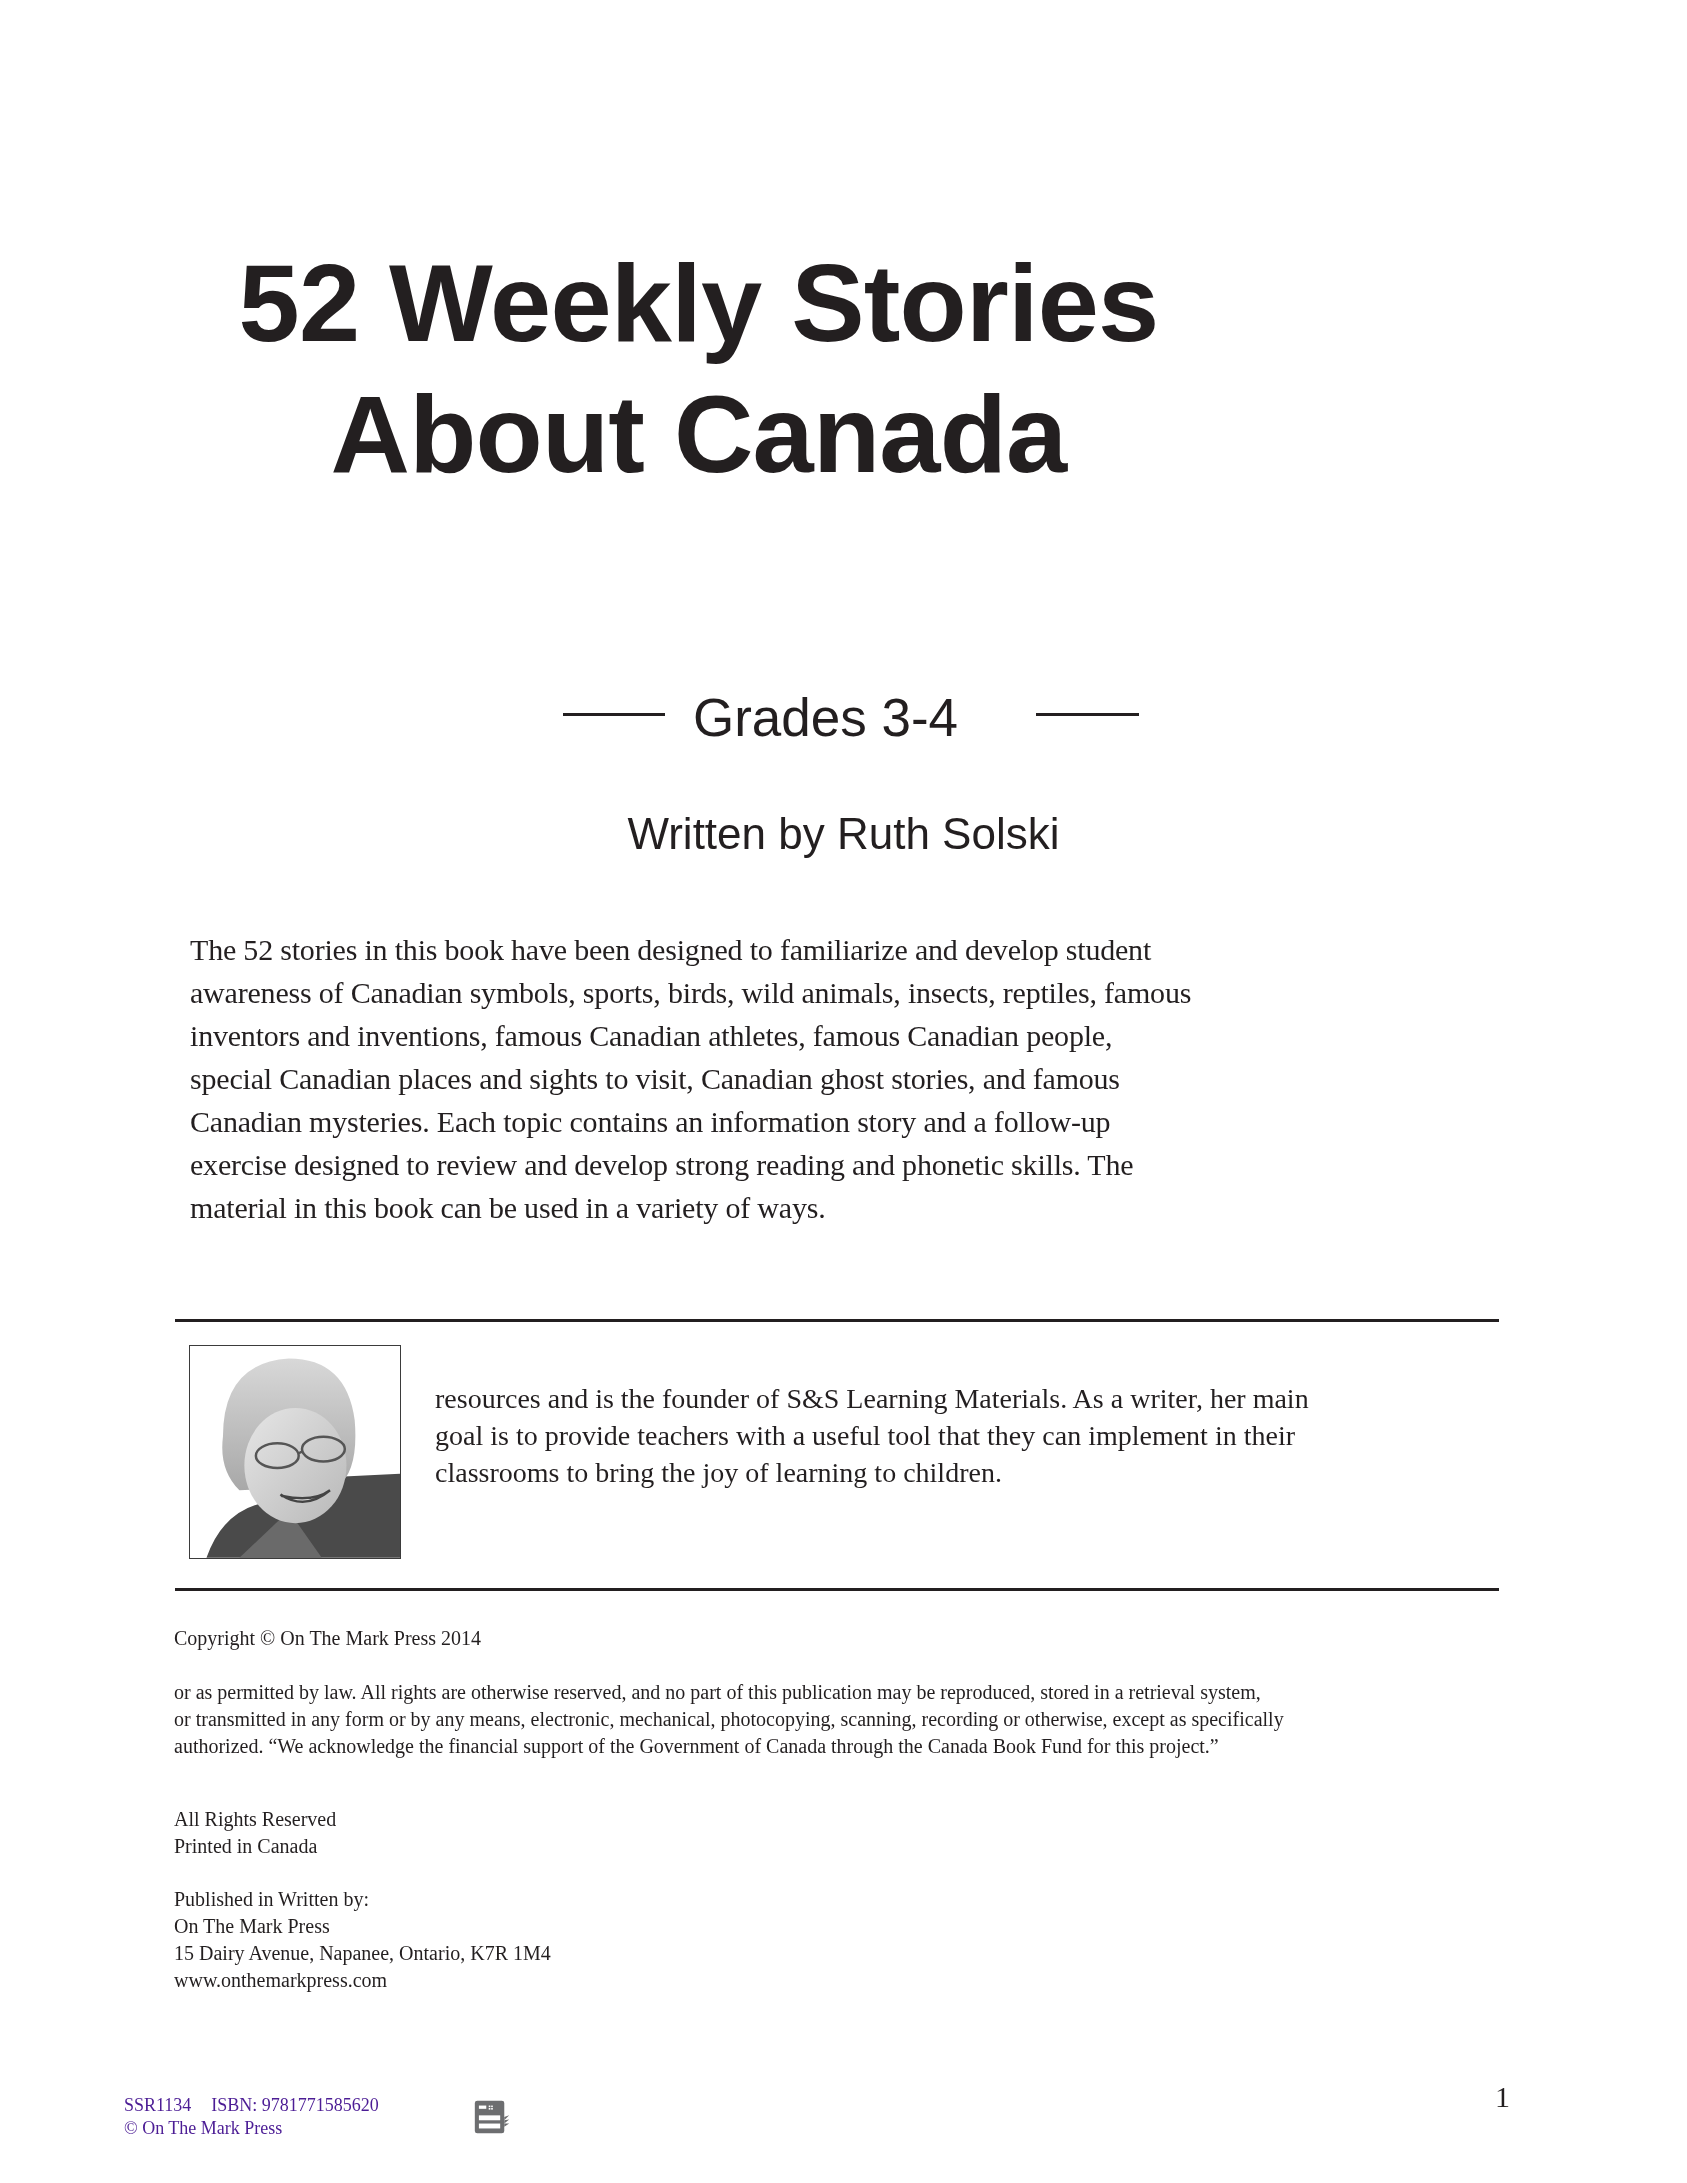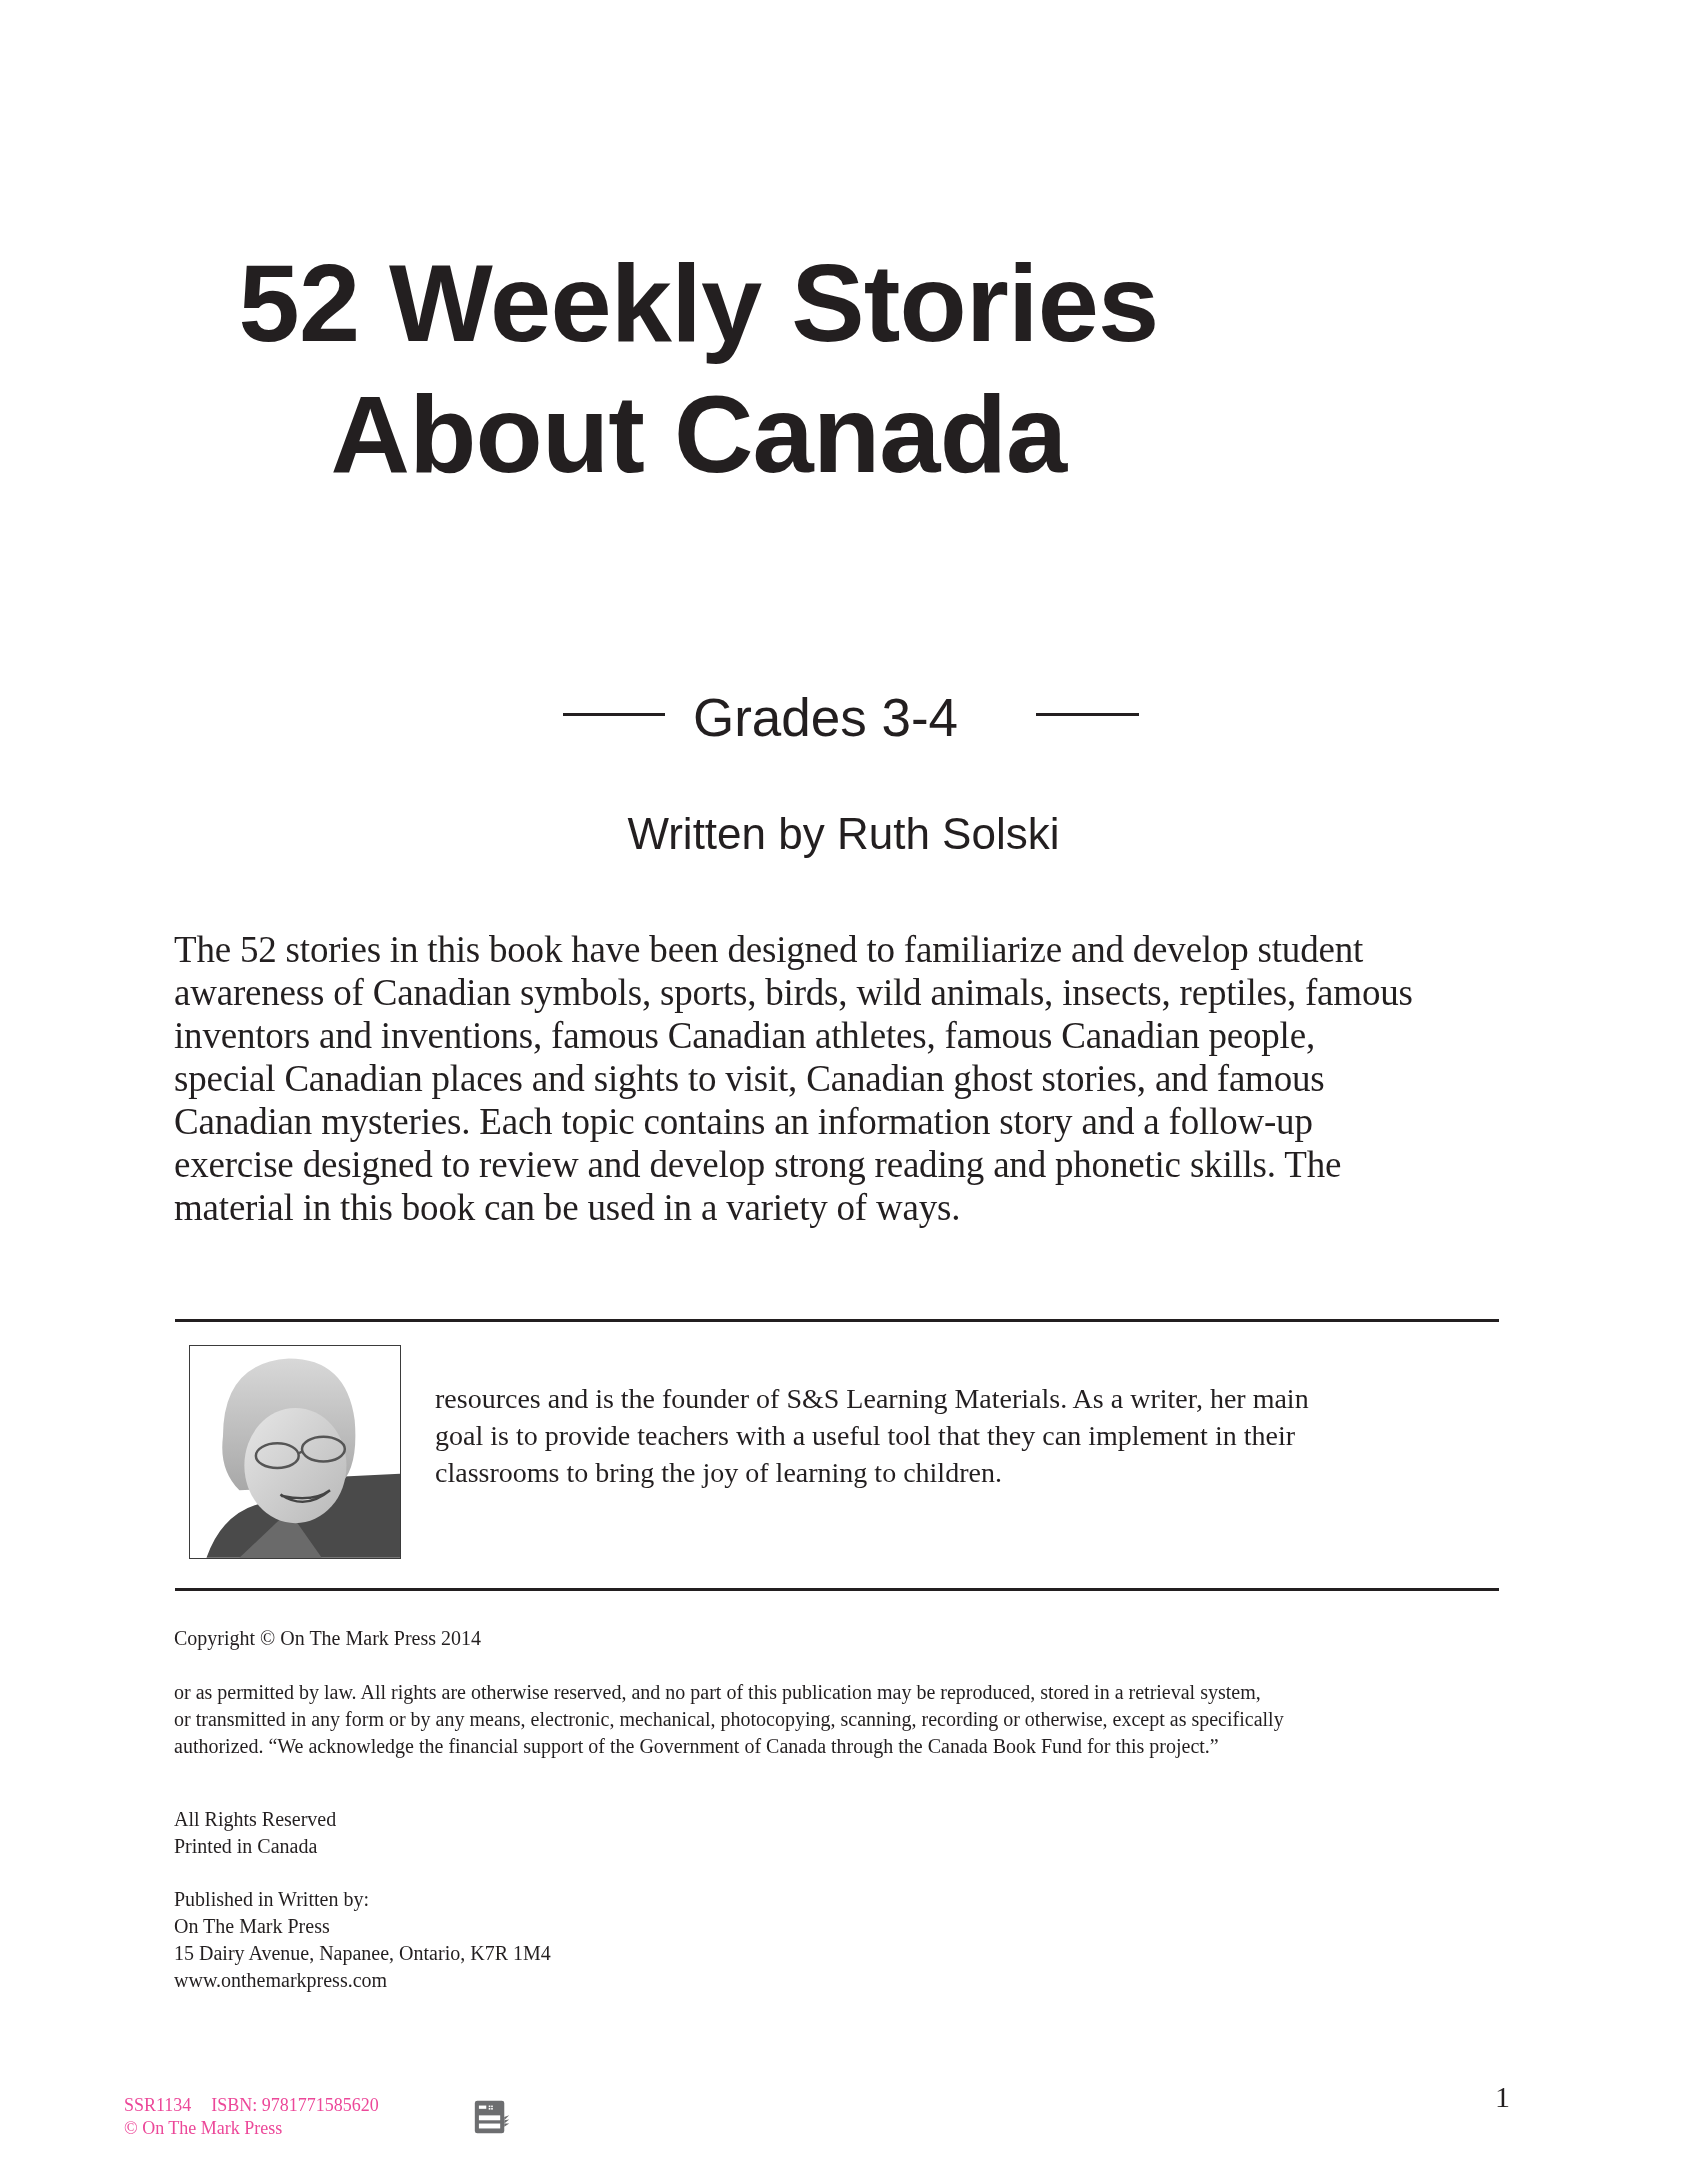--- a/index.html
+++ b/index.html
@@ -4,29 +4,29 @@
 <style>
   html, body { margin:0; padding:0; background:#ffffff; }
   body { width:1687px; height:2183px; position:relative; overflow:hidden; color:#231f20; }
   .abs { position:absolute; }
   .sans { font-family:"Liberation Sans", sans-serif; }
   .serif { font-family:"Liberation Serif", serif; }
   .title { left:0; width:1397px; text-align:center; font-weight:bold; font-size:110px; line-height:124px; letter-spacing:-0.8px; }
   .subtitle { left:0; width:1651px; text-align:center; font-size:53px; top:685px; line-height:66px; }
   .dash { height:3.3px; background:#231f20; top:713px; }
   .author { left:0; width:1687px; text-align:center; font-size:44px; top:812px; line-height:43px; }
-  .intro { left:174px; top:928px; width:1335px; font-size:37px; line-height:43px; letter-spacing:-0.2px; }
+  .intro { left:190px; top:928px; width:1335px; font-size:30px; line-height:43px; letter-spacing:-0.2px; }
   .intro div { white-space:nowrap; }
   .rule { left:175px; width:1324px; height:2.5px; background:#231f20; }
   .photo { left:189px; top:1345px; width:210px; height:212px; border:1.6px solid #3b3b3b; overflow:hidden; background:#fff; }
   .bio { left:435px; top:1380px; width:1071px; font-size:28px; line-height:37px; }
   .bio div { white-space:nowrap; }
   .small { left:174px; font-size:20px; line-height:27px; }
   .small div { white-space:nowrap; }
-  .footer { left:124px; top:2094px; font-size:18px; line-height:23px; color:#ec4899; }
+  .footer { left:124px; top:2094px; font-size:18px; line-height:23px; color:#4c1d95; }
   .pagenum { left:1495px; top:2080px; font-size:30px; }
   .printer { left:474px; top:2099px; width:36px; height:36px; }
 </style>
 </head>
 <body>
 
 <div class="abs title sans" style="top:241px;">52 Weekly Stories</div>
 <div class="abs title sans" style="top:372px;">About Canada</div>
 
 <div class="abs dash" style="left:563px;width:102px;"></div>

